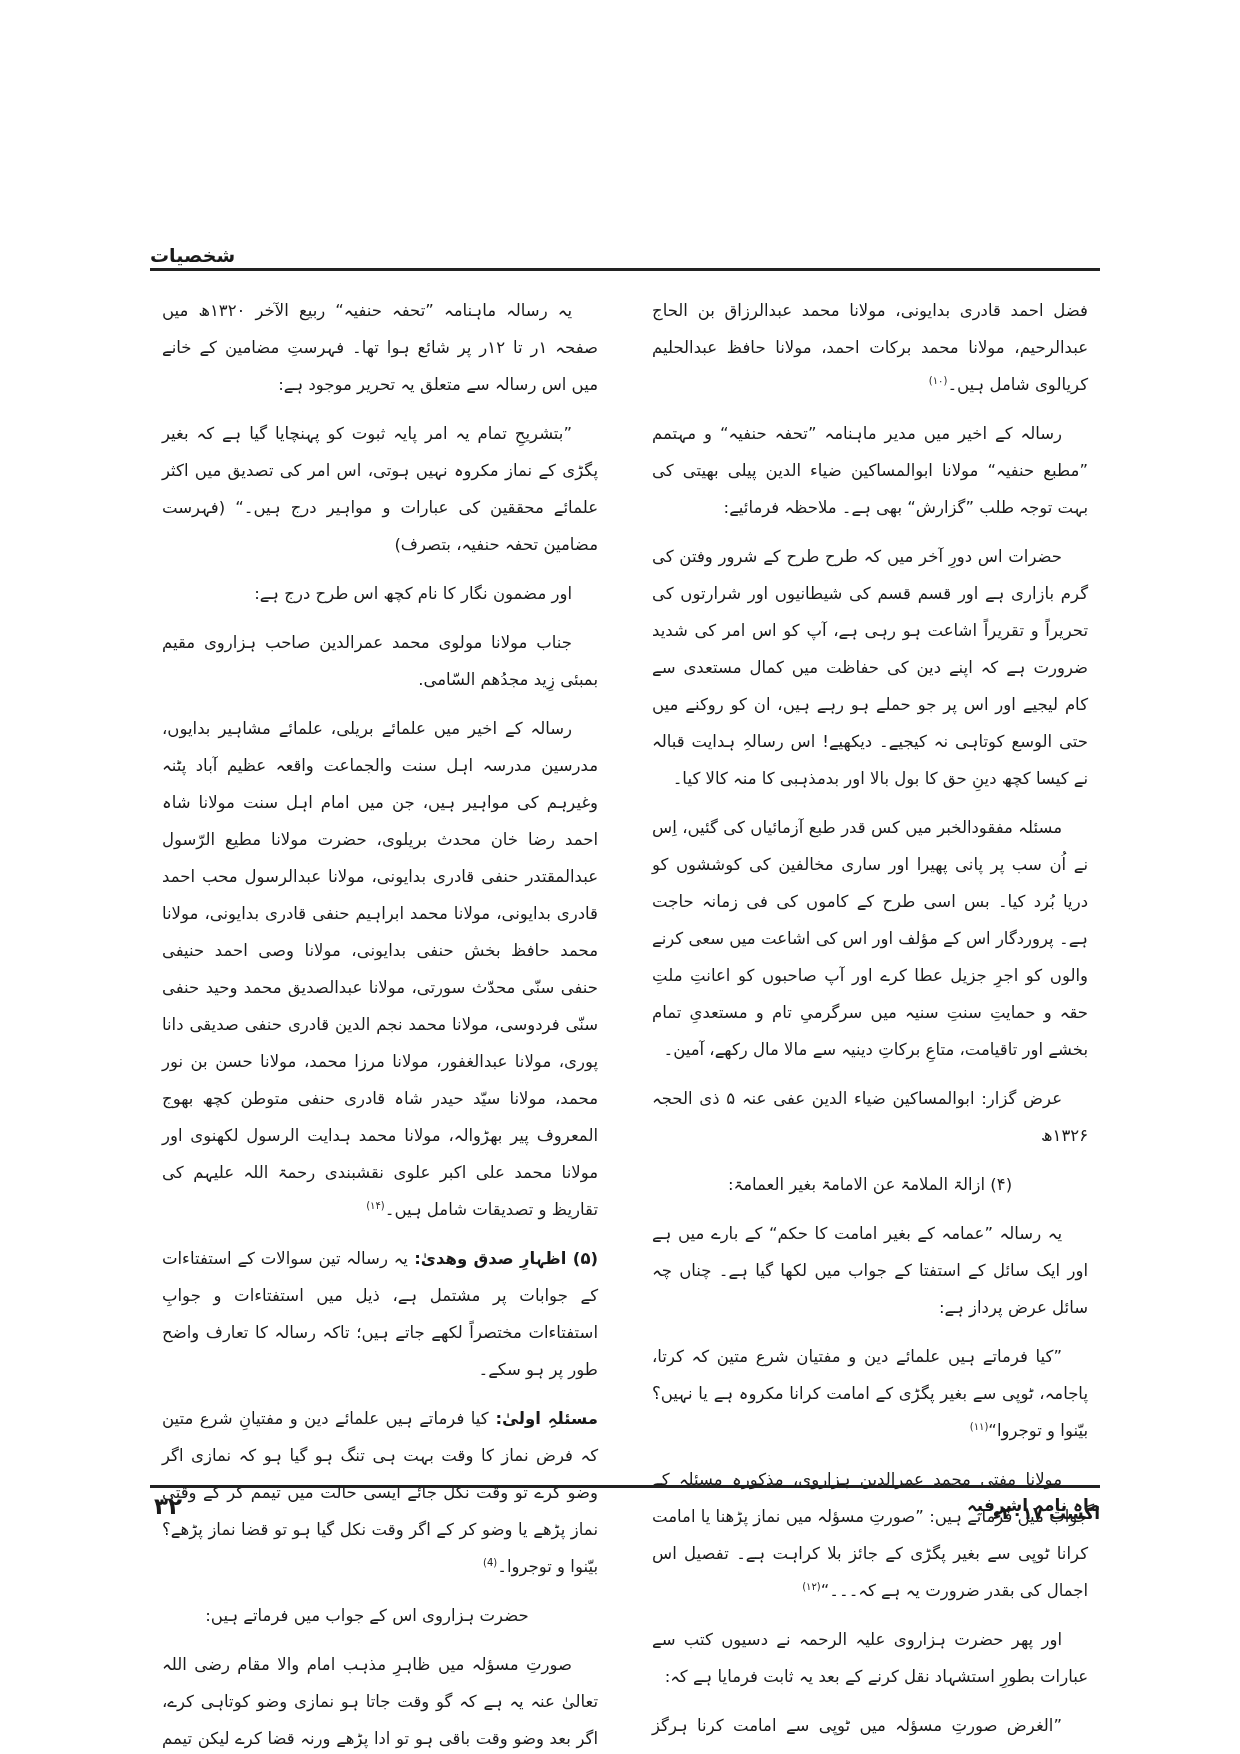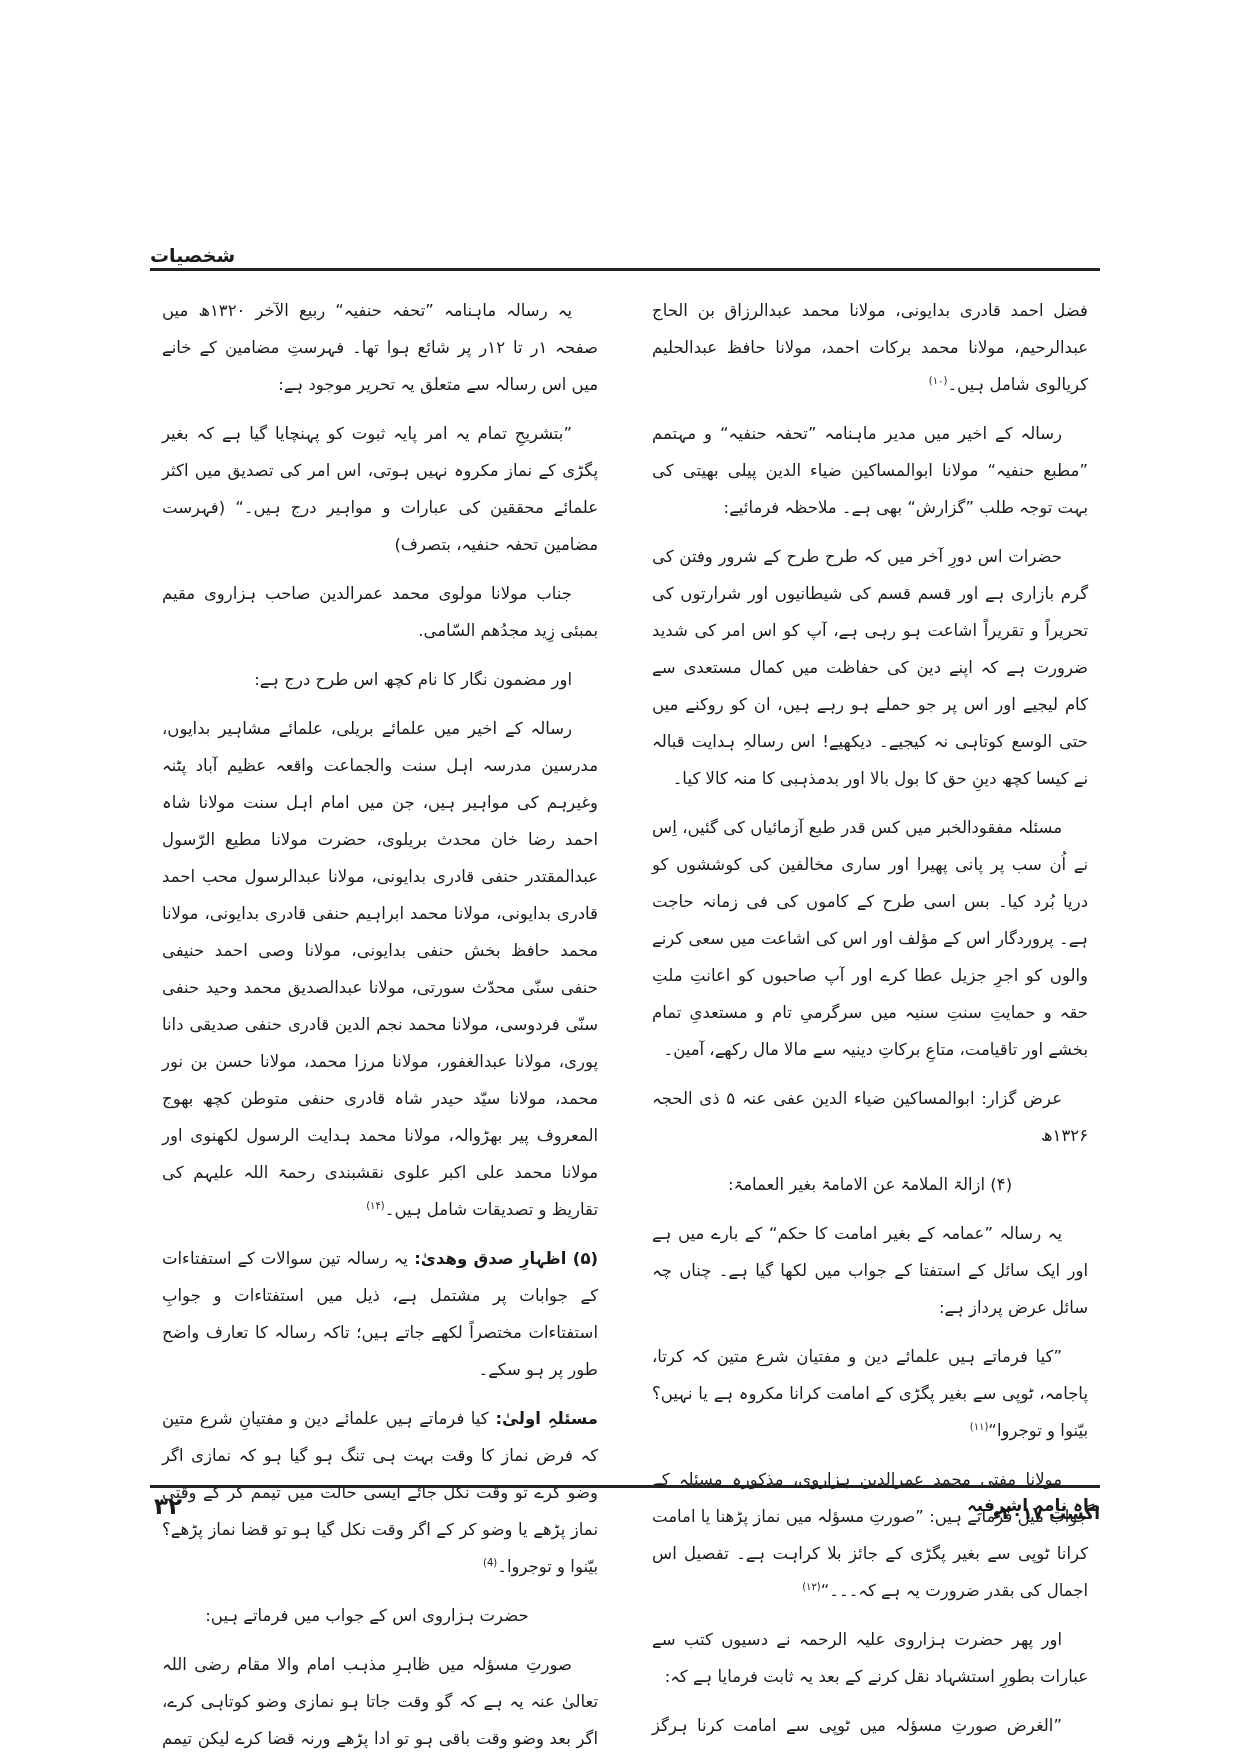--- a/index.html
+++ b/index.html
@@ -43,22 +43,22 @@
       <p class="center"><span>(۴) ازالۃ الملامۃ عن الامامۃ بغیر العمامۃ:</span></p>
       <p class="indent"><span>یہ رسالہ ”عمامہ کے بغیر امامت کا حکم“ کے بارے میں ہے اور ایک سائل کے استفتا کے جواب میں لکھا گیا ہے۔ چناں چہ سائل عرض پرداز ہے:</span></p>
       <p class="indent"><span>”کیا فرماتے ہیں علمائے دین و مفتیان شرع متین کہ کرتا، پاجامہ، ٹوپی سے بغیر پگڑی کے امامت کرانا مکروہ ہے یا نہیں؟ بیّنوا و توجروا“</span><sup class="fn">(۱۱)</sup></p>
       <p class="indent"><span>مولانا مفتی محمد عمرالدین ہزاروی، مذکورہ مسئلہ کے جواب میں فرماتے ہیں: ”صورتِ مسؤلہ میں نماز پڑھنا یا امامت کرانا ٹوپی سے بغیر پگڑی کے جائز بلا کراہت ہے۔ تفصیل اس اجمال کی بقدر ضرورت یہ ہے کہ۔۔۔“</span><sup class="fn">(۱۲)</sup></p>
       <p class="indent"><span>اور پھر حضرت ہزاروی علیہ الرحمہ نے دسیوں کتب سے عبارات بطورِ استشہاد نقل کرنے کے بعد یہ ثابت فرمایا ہے کہ:</span></p>
       <p class="indent"><span>”الغرض صورتِ مسؤلہ میں ٹوپی سے امامت کرنا ہرگز مکروہ نہیں ہے، جو مکروہ کہتا ہے قول اس کا قابلِ اعتبار نہیں ہے۔“</span><sup class="fn">(۱۳)</sup></p>
     </div>
   <div class="col col-left" id="col-left">
       <p class="indent"><span>یہ رسالہ ماہنامہ ”تحفہ حنفیہ“ ربیع الآخر ۱۳۲۰ھ میں صفحہ ۱ر تا ۱۲ر پر شائع ہوا تھا۔ فہرستِ مضامین کے خانے میں اس رسالہ سے متعلق یہ تحریر موجود ہے:</span></p>
       <p class="indent"><span>”بتشریحِ تمام یہ امر پایہ ثبوت کو پہنچایا گیا ہے کہ بغیر پگڑی کے نماز مکروہ نہیں ہوتی، اس امر کی تصدیق میں اکثر علمائے محققین کی عبارات و مواہیر درج ہیں۔“ (فہرست مضامین تحفہ حنفیہ، بتصرف)</span></p>
+      <p class="indent"><span>اور مضمون نگار کا نام کچھ اس طرح درج ہے:</span></p>
       <p class="indent"><span>جناب مولانا مولوی محمد عمرالدین صاحب ہزاروی مقیم بمبئی زِید مجدُھم السّامی.</span></p>
-      <p class="indent"><span>اور مضمون نگار کا نام کچھ اس طرح درج ہے:</span></p>
       <p class="indent"><span>رسالہ کے اخیر میں علمائے بریلی، علمائے مشاہیر بدایوں، مدرسین مدرسہ اہل سنت والجماعت واقعہ عظیم آباد پٹنہ وغیرہم کی مواہیر ہیں، جن میں امام اہل سنت مولانا شاہ احمد رضا خان محدث بریلوی، حضرت مولانا مطیع الرّسول عبدالمقتدر حنفی قادری بدایونی، مولانا عبدالرسول محب احمد قادری بدایونی، مولانا محمد ابراہیم حنفی قادری بدایونی، مولانا محمد حافظ بخش حنفی بدایونی، مولانا وصی احمد حنیفی حنفی سنّی محدّث سورتی، مولانا عبدالصدیق محمد وحید حنفی سنّی فردوسی، مولانا محمد نجم الدین قادری حنفی صدیقی دانا پوری، مولانا عبدالغفور، مولانا مرزا محمد، مولانا حسن بن نور محمد، مولانا سیّد حیدر شاہ قادری حنفی متوطن کچھ بھوج المعروف پیر بھڑوالہ، مولانا محمد ہدایت الرسول لکھنوی اور مولانا محمد علی اکبر علوی نقشبندی رحمۃ اللہ علیہم کی تقاریظ و تصدیقات شامل ہیں۔</span><sup class="fn">(۱۴)</sup></p>
       <p><span class="bold">(۵) اظہارِ صدق وهدیٰ: </span><span>یہ رسالہ تین سوالات کے استفتاءات کے جوابات پر مشتمل ہے، ذیل میں استفتاءات و جوابِ استفتاءات مختصراً لکھے جاتے ہیں؛ تاکہ رسالہ کا تعارف واضح طور پر ہو سکے۔</span></p>
       <p><span class="bold">مسئلہِ اولیٰ: </span><span>کیا فرماتے ہیں علمائے دین و مفتیانِ شرع متین کہ فرض نماز کا وقت بہت ہی تنگ ہو گیا ہو کہ نمازی اگر وضو کرے تو وقت نکل جائے ایسی حالت میں تیمم کر کے وقتی نماز پڑھے یا وضو کر کے اگر وقت نکل گیا ہو تو قضا نماز پڑھے؟ بیّنوا و توجروا۔</span><sup class="fn">(4)</sup></p>
       <p class="indent center"><span>حضرت ہزاروی اس کے جواب میں فرماتے ہیں:</span></p>
       <p class="indent"><span>صورتِ مسؤلہ میں ظاہرِ مذہب امام والا مقام رضی اللہ تعالیٰ عنہ یہ ہے کہ گو وقت جاتا ہو نمازی وضو کوتاہی کرے، اگر بعد وضو وقت باقی ہو تو ادا پڑھے ورنہ قضا کرے لیکن تیمم نہ کرے اسی کو متونِ معتبرہ میں اختیار کیا ہے۔</span><sup class="fn">(۱۶)</sup></p>
     </div>
 
   <div class="rule-bottom"></div>
   <div class="footer">
     <span class="mag">ماہ نامہ اشرفیہ</span>

